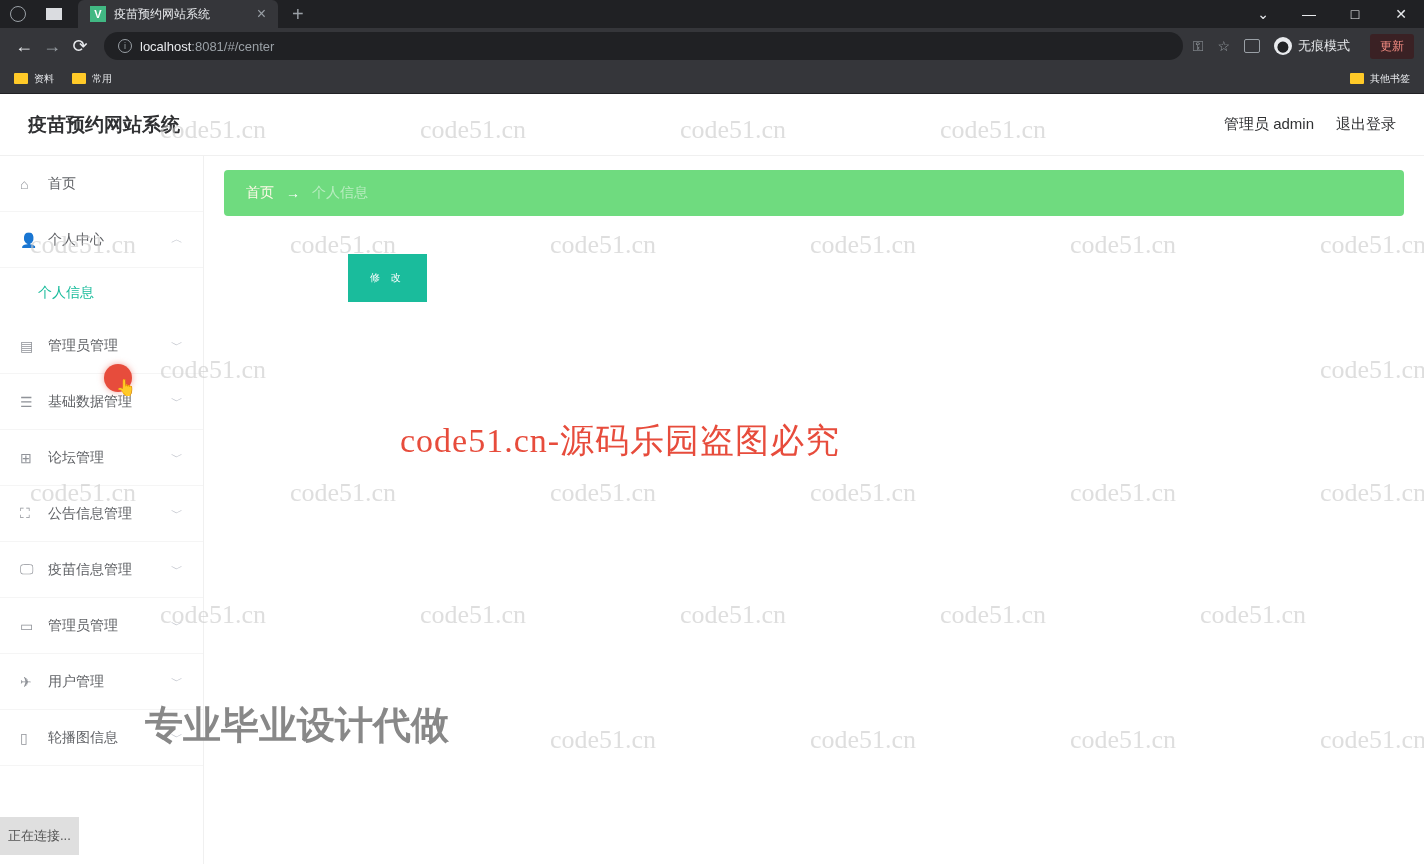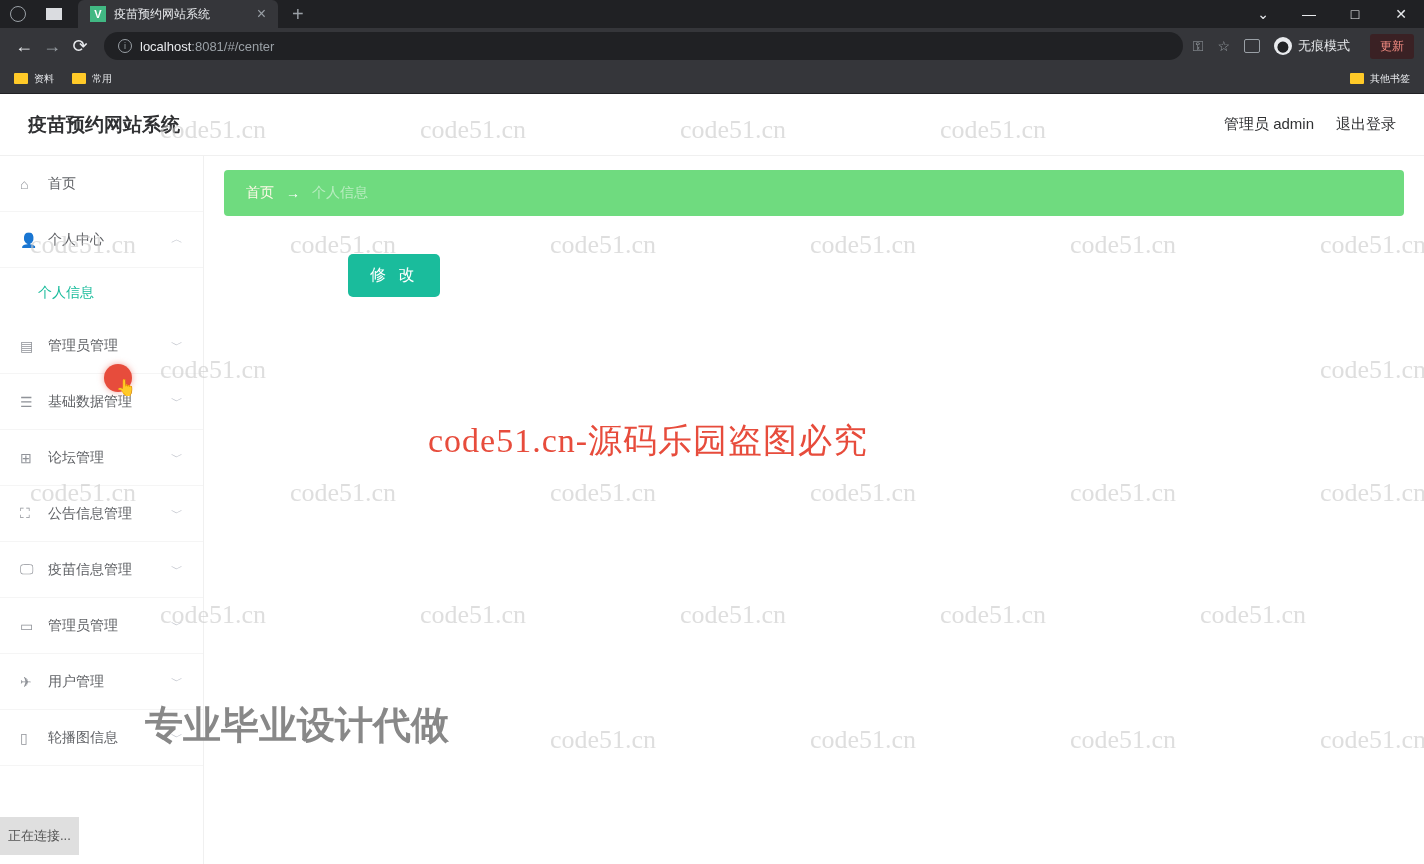--- a/index.html
+++ b/index.html
@@ -53,21 +53,21 @@
 .main { flex: 1; padding: 14px 20px; position: relative; }
 .breadcrumb { background: #6fdb7f; height: 46px; border-radius: 4px; display: flex; align-items: center; padding: 0 22px; color: #fff; font-size: 14px; }
 .breadcrumb .bc-home { color: #fef9e7; }
 .breadcrumb .arrow { margin: 0 12px; color: #fff; }
 .breadcrumb .bc-current { color: rgba(255,255,255,0.5); }
 
 .form-area { margin-top: 38px; padding-left: 50px; }
 .form-row { display: flex; align-items: center; margin-bottom: 22px; }
 .form-label { width: 62px; text-align: right; color: #606266; font-size: 14px; margin-right: 12px; }
 .form-input { width: 580px; height: 38px; border: 1px solid #dcdfe6; border-radius: 3px; padding: 0 14px; font-size: 14px; color: #606266; outline: none; }
-.submit-btn { margin-left: 74px; background: #1abc9c; color: #fff; border: none; padding: 11px 22px; border-radius: 5px; font-size: 16px; letter-spacing: 4px; cursor: pointer; }
+.submit-btn { margin-left: 74px; background: #1abc9c; color: #fff; border: none; padding: 17px 22px; border-radius: 0; font-size: 10px; letter-spacing: 4px; cursor: pointer; }
 
 
 .watermark { position: absolute; color: #c9c9c9; font-size: 26px; font-family: Liberation Serif, serif; pointer-events: none; opacity: 0.6; z-index: 1; }
 .wm-red { position: absolute; color: #e74c3c; font-size: 34px; font-weight: 500; font-family: "Microsoft YaHei"; pointer-events: none; z-index: 2; letter-spacing: 1px; }
 .wm-gray-big { position: absolute; color: #888; font-size: 38px; font-weight: bold; pointer-events: none; z-index: 2; }
 .cursor-dot { position: absolute; width: 28px; height: 28px; background: #e74c3c; border-radius: 50%; z-index: 5; box-shadow: 0 0 6px rgba(231,76,60,0.5); }
 .cursor-hand { position: absolute; font-size: 16px; z-index: 6; }
 
 .status-bar { position: absolute; bottom: 9px; left: 0; background: #dfdfdf; color: #555; font-size: 13px; padding: 10px 8px; }
 </style>
@@ -224,19 +224,19 @@
 <div class="watermark" style="top:600px;left:160px">code51.cn</div>
 <div class="watermark" style="top:600px;left:420px">code51.cn</div>
 <div class="watermark" style="top:600px;left:680px">code51.cn</div>
 <div class="watermark" style="top:600px;left:940px">code51.cn</div>
 <div class="watermark" style="top:600px;left:1200px">code51.cn</div>
 <div class="watermark" style="top:725px;left:550px">code51.cn</div>
 <div class="watermark" style="top:725px;left:810px">code51.cn</div>
 <div class="watermark" style="top:725px;left:1070px">code51.cn</div>
 <div class="watermark" style="top:725px;left:1320px">code51.cn</div>
 
-<div class="wm-red" style="top:418px;left:428px">code51.cn-源码乐园盗图必究</div>
+<div class="wm-red" style="top:418px;left:400px">code51.cn-源码乐园盗图必究</div>
 <div class="wm-gray-big" style="top:700px;left:145px">专业毕业设计代做</div>
 
 <div class="cursor-dot" style="top:364px;left:104px"></div>
 <div class="cursor-hand" style="top:378px;left:116px">👆</div>
 
 <div class="status-bar">正在连接...</div>
 
 </body></html>

